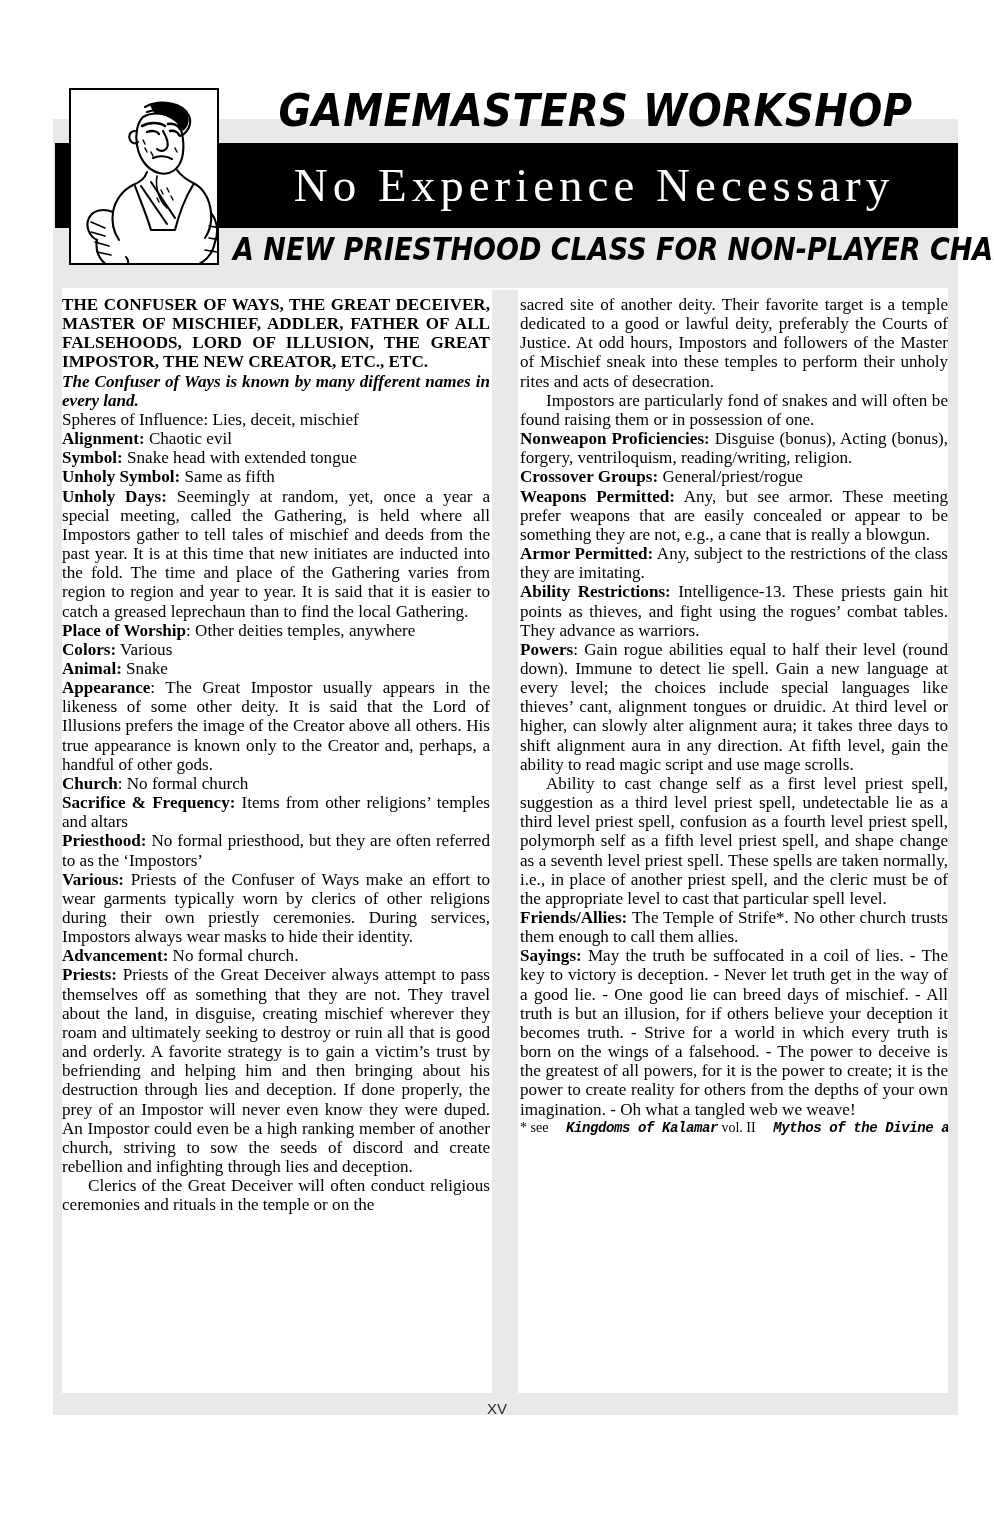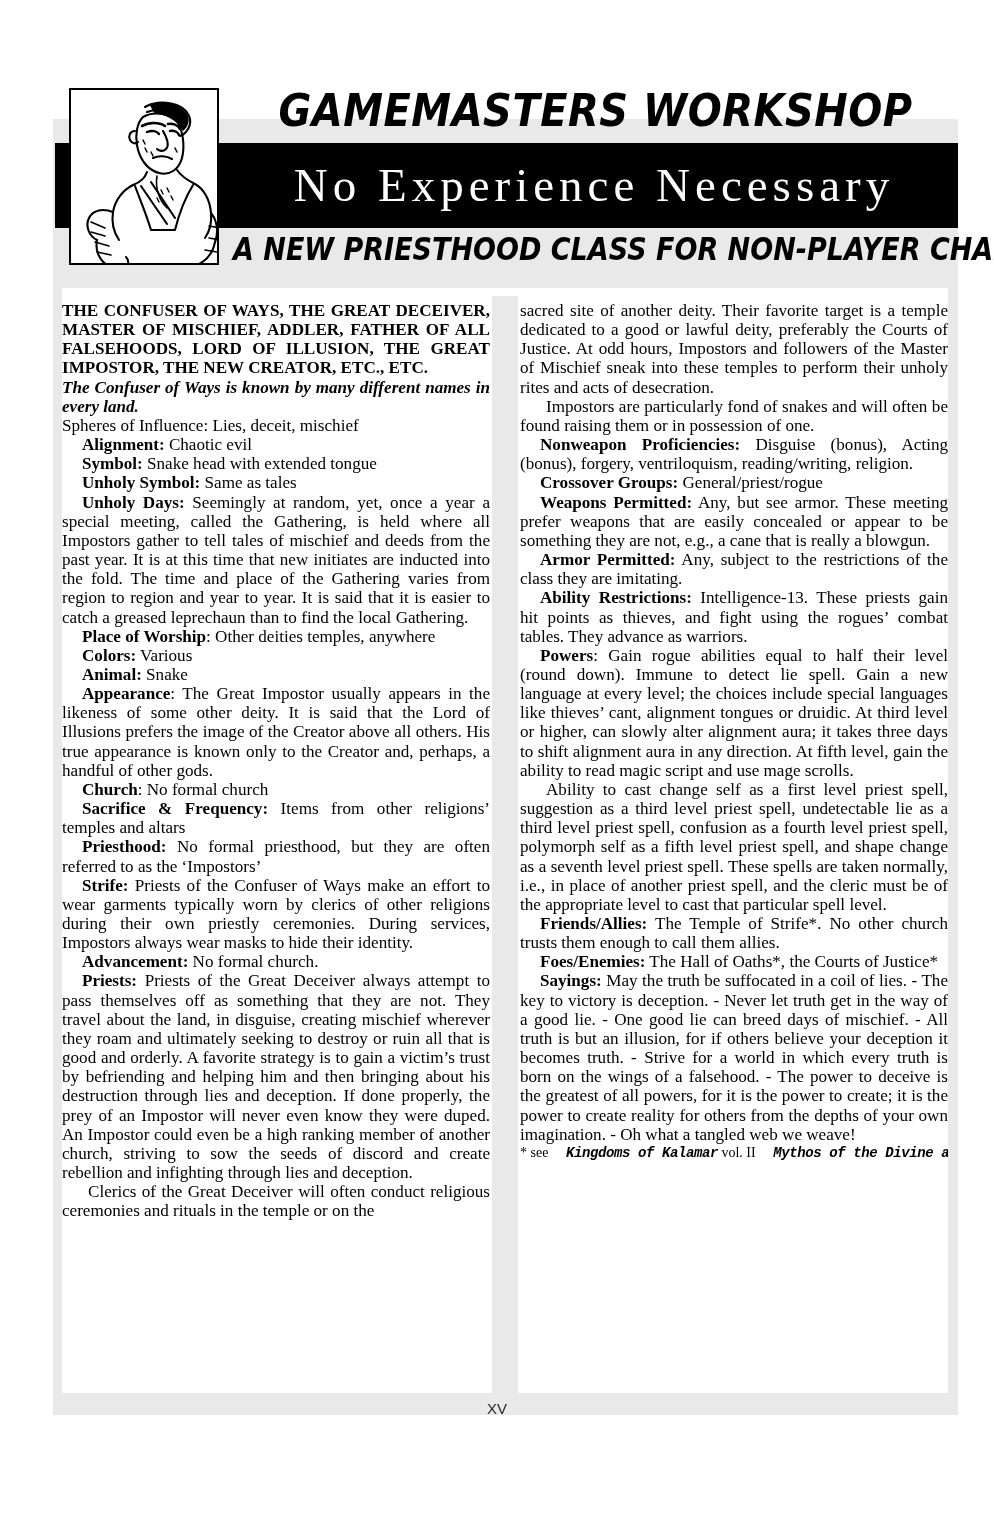--- a/index.html
+++ b/index.html
@@ -113,21 +113,21 @@
   .textbox {
     position: absolute;
     left: 62px;
     top: 288px;
     width: 886px;
     height: 1105px;
     background: #ffffff;
   }
   .cols {
     position: absolute;
-    left: 0; top: 8px;
+    left: 0; top: 2px;
     width: 886px;
     height: 966px;
     padding-left: 8px;
   }
   .col {
     position: absolute;
     top: 5px;
     width: 428px;
     height: 1098px;
     overflow: hidden;
@@ -147,21 +147,21 @@
     height: 1105px;
     background: #e9e9e9;
   }
 
   .col p {
     margin: 0;
     padding: 0;
     text-align: justify;
   }
   .col p.indent { text-indent: 26px; }
-  .col b  { font-weight: bold; margin-left: 20px; }
+  .col b  { font-weight: bold; }
   .allcaps {
     font-weight: bold;
     text-align: justify;
   }
   .epithet {
     font-weight: bold;
     font-style: italic;
   }
 
   .footnote {
@@ -275,51 +275,50 @@
     <div class="cols">
       <div class="gutter"></div>
 
       <div class="col left">
         <p class="allcaps">THE CONFUSER OF WAYS, THE GREAT DECEIVER, MASTER OF MISCHIEF, ADDLER, FATHER OF ALL FALSEHOODS, LORD OF ILLUSION, THE GREAT IMPOSTOR, THE NEW CREATOR, ETC., ETC.</p>
         <p class="epithet">The Confuser of Ways is known by many different names in every land.</p>
         <div id="left-entries">
             <p><span>Spheres of Influence:</span><span> Lies, deceit, mischief</span></p>
             <p><b>Alignment:</b><span> Chaotic evil</span></p>
             <p><b>Symbol:</b><span> Snake head with extended tongue</span></p>
-            <p><b>Unholy Symbol:</b><span> Same as tales</span></p>
+            <p><b>Unholy Symbol:</b><span> Same as fifth</span></p>
             <p><b>Unholy Days:</b><span> Seemingly at random, yet, once a year a special meeting, called the Gathering, is held where all Impostors gather to tell tales of mischief and deeds from the past year.  It is at this time that new initiates are inducted into the fold.  The time and place of the Gathering varies from region to region and year to year. It is said that it is easier to catch a greased leprechaun than to find the local Gathering.</span></p>
             <p><b>Place of Worship</b><span>: Other deities temples, anywhere</span></p>
             <p><b>Colors:</b><span> Various</span></p>
             <p><b>Animal:</b><span> Snake</span></p>
             <p><b>Appearance</b><span>:  The Great Impostor usually appears in the likeness of some other deity.  It is said that the Lord of Illusions prefers the image of the Creator above all others.  His true appearance is known only to the Creator and, perhaps, a handful of other gods.</span></p>
             <p><b>Church</b><span>:  No formal church</span></p>
             <p><b>Sacrifice &amp; Frequency:</b><span>  Items from other religions’ temples and altars</span></p>
             <p><b>Priesthood:</b><span>  No formal priesthood, but they are often referred to as the ‘Impostors’</span></p>
-            <p><b>Strife:</b><span>  Priests of the Confuser of Ways make an effort to wear garments typically worn by clerics of other religions during their own priestly ceremonies. During services, Impostors always wear masks to hide their identity.</span></p>
+            <p><b>Various:</b><span>  Priests of the Confuser of Ways make an effort to wear garments typically worn by clerics of other religions during their own priestly ceremonies. During services, Impostors always wear masks to hide their identity.</span></p>
             <p><b>Advancement:</b><span>  No formal church.</span></p>
             <p><b>Priests:</b><span>  Priests of the Great Deceiver always attempt to pass themselves off as something that they are not.  They travel about the land, in disguise, creating mischief wherever they roam and ultimately seeking to destroy or ruin all that is good and orderly.  A favorite strategy is to gain a victim’s trust by befriending and helping him and then bringing about his destruction through lies and deception.  If done properly, the prey of an Impostor will never even know they were duped.  An Impostor could even be a high ranking member of another church, striving to sow the seeds of discord and create rebellion and infighting through lies and deception.</span></p>
           </div>
         <p class="indent">Clerics of the Great Deceiver will often conduct religious ceremonies and rituals in the temple or on the</p>
       </div>
 
       <div class="col right">
         <p>sacred site of another deity.  Their favorite target is a temple dedicated to a good or lawful deity, preferably the Courts of Justice.  At odd hours, Impostors and followers of the Master of Mischief sneak into these temples to perform their unholy rites and acts of desecration.</p>
         <p class="indent">Impostors are particularly fond of snakes and will often be found raising them or in possession of one.</p>
         <div id="right-entries">
             <p><b>Nonweapon Proficiencies:</b><span>  Disguise (bonus), Acting (bonus), forgery, ventriloquism, reading/writing, religion.</span></p>
             <p><b>Crossover Groups:</b><span>  General/priest/rogue</span></p>
             <p><b>Weapons Permitted:</b><span>  Any, but see armor.  These meeting prefer weapons that are easily concealed or appear to be something they are not, e.g., a cane that is really a blowgun.</span></p>
             <p><b>Armor Permitted:</b><span>  Any, subject to the restrictions of the class they are imitating.</span></p>
             <p><b>Ability Restrictions:</b><span>  Intelligence-13.  These priests gain hit points as thieves, and fight using the rogues’ combat tables.  They advance as warriors.</span></p>
             <p><b>Powers</b><span>:  Gain rogue abilities equal to half their level (round down).  Immune to detect lie spell.  Gain a new language at every level; the choices include special languages like thieves’ cant, alignment tongues or druidic. At third level or higher, can slowly alter alignment aura; it takes three days to shift alignment aura in any direction.  At fifth level, gain the ability to read magic script and use mage scrolls.</span></p>
           </div>
         <p class="indent">Ability to cast change self as a first level priest spell, suggestion as a third level priest spell, undetectable lie as a third level priest spell, confusion as a fourth level priest spell, polymorph self as a fifth level priest spell, and shape change as a seventh level priest spell.  These spells are taken normally, i.e., in place of another priest spell, and the cleric must be of the appropriate level to cast that particular spell level.</p>
         <div id="right-entries2">
             <p><b>Friends/Allies:</b><span>   The Temple of Strife*.   No other church trusts them enough to call them allies.</span></p>
-            <p><b>Foes/Enemies:</b><span>  The Hall of Oaths*, the Courts of Justice*</span></p>
             <p><b>Sayings:</b><span>  May the truth be suffocated in a coil of lies. - The key to victory is deception. - Never let truth get in the way of a good lie. - One good lie can breed days of mischief. - All truth is but an illusion, for if others believe your deception it becomes truth. - Strive for a world in which every truth is born on the wings of a falsehood. - The power to deceive is the greatest of all powers, for it is the power to create; it is the power to create reality for others from the depths of your own imagination. - Oh what a tangled web we weave!</span></p>
           </div>
         <p class="footnote">
           <span>* see </span><span class="fraktur">Kingdoms of Kalamar</span><span> vol. II </span><span class="fraktur">Mythos of the Divine and Worldly</span>
         </p>
       </div>
     </div>
   </div>
 
   <div class="folio">XV</div>

